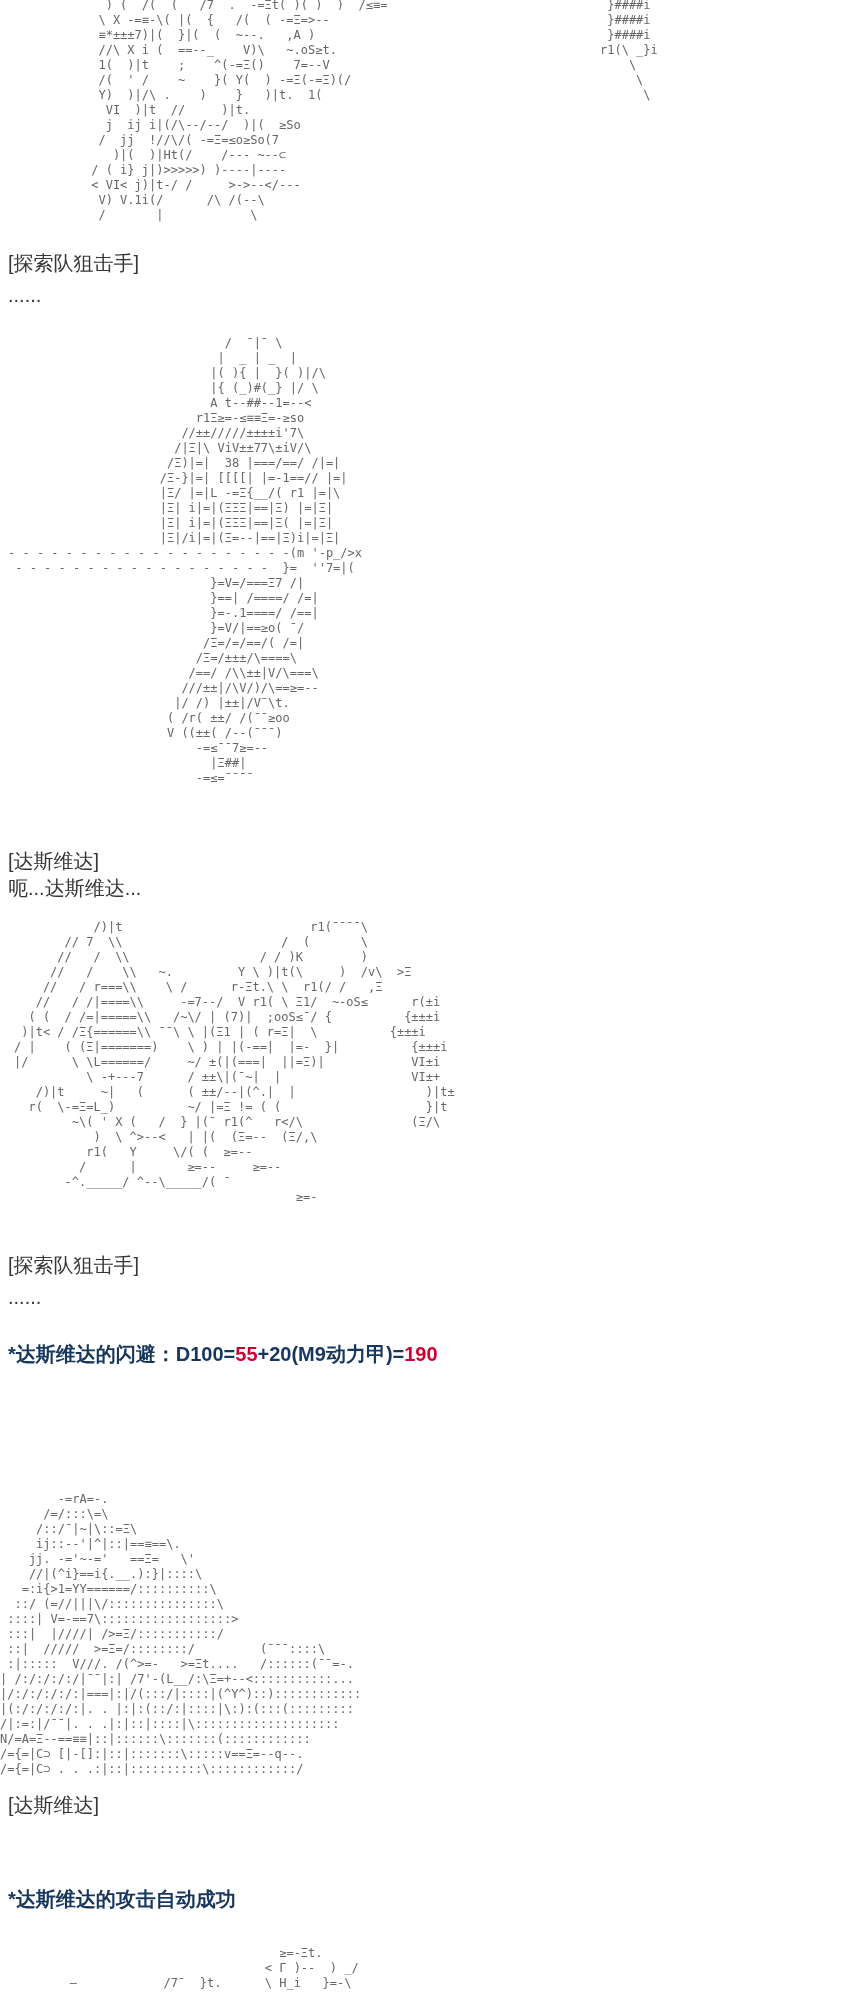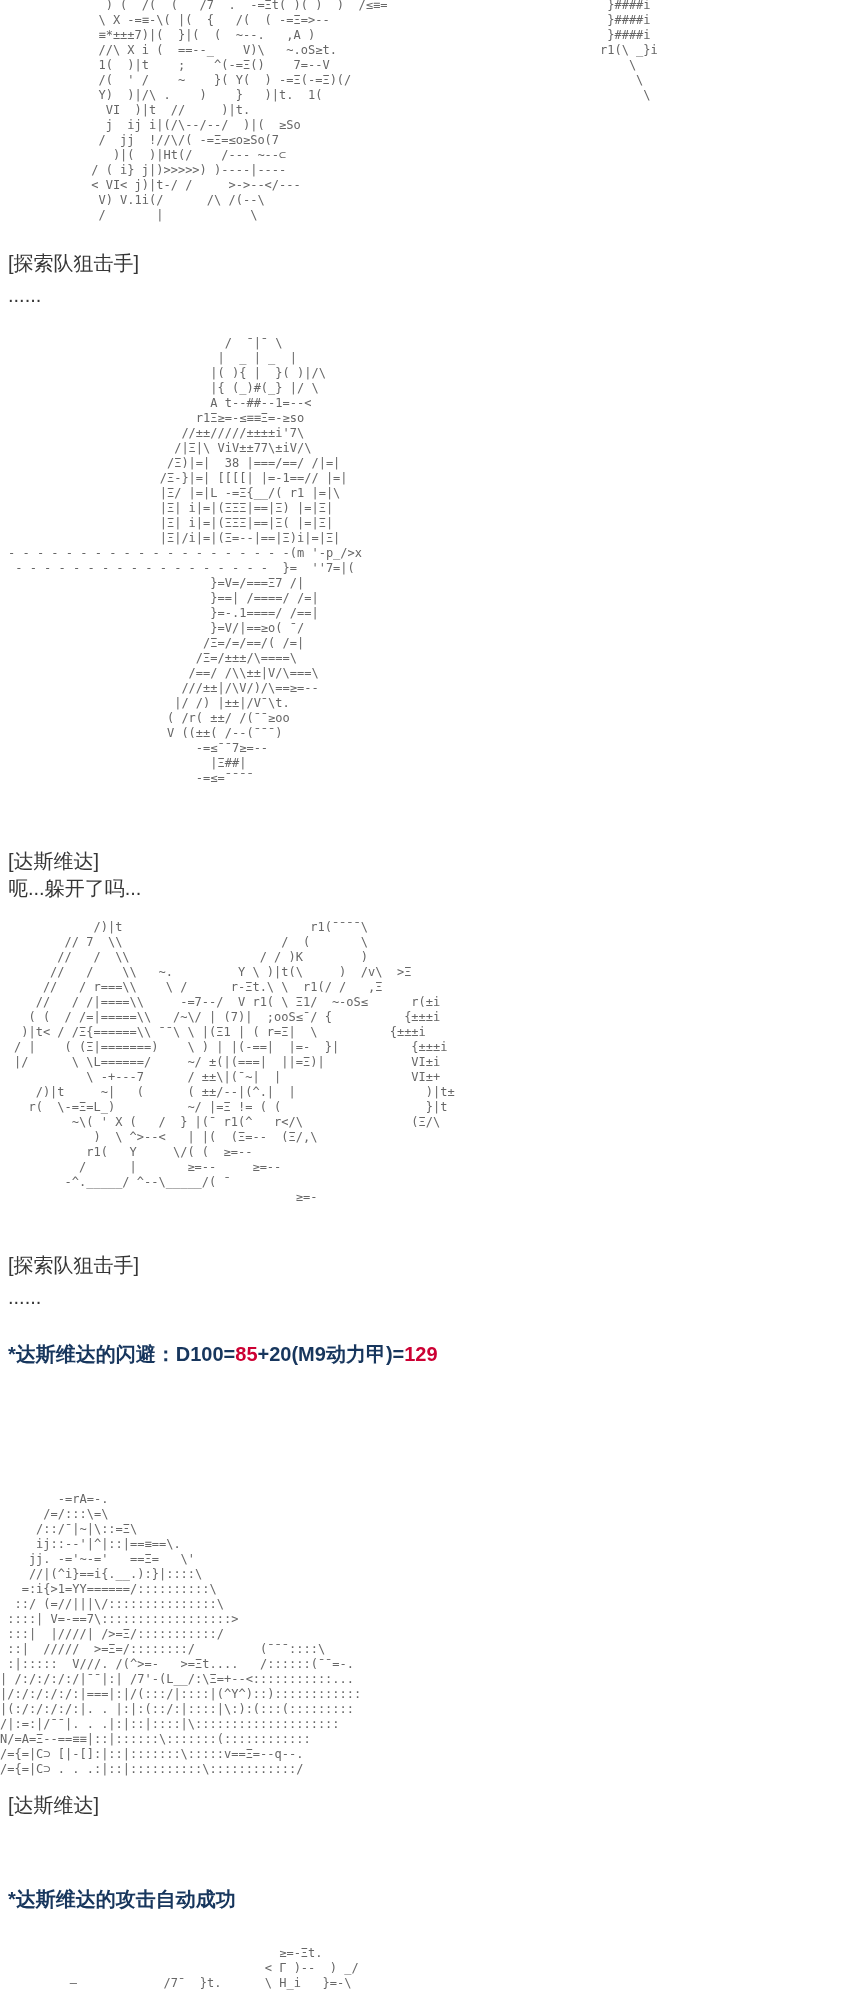--- a/index.html
+++ b/index.html
@@ -95,21 +95,21 @@
                          /==/ /\\±±|V/\===\
                         ///±±|/\V/)/\==≥=--
                        |/ /) |±±|/V¯\t.
                       ( /r( ±±/ /(¯¯≥oo
                       V ((±±( /--(¯¯¯)
                           -=≤¯¯7≥=--
                             |Ξ##|
                           -=≤=¯¯¯¯</pre>
 
   <div class="label" style="left:8px; top:848px">[达斯维达]</div>
-  <div class="label" style="left:8px; top:875px">呃...躲开了吗...</div>
+  <div class="label" style="left:8px; top:875px">呃...达斯维达...</div>
 
   <pre class="aa" style="left:14px; top:920px">           /)|t                          r1(¯¯¯¯\
        // 7  \\                      /  (       \
       //   /  \\                  / / )K        )
      //   /    \\   ~.         Y \ )|t(\     )  /v\  &gt;Ξ
     //   / r===\\    \ /      r-Ξt.\ \  r1(/ /   ,Ξ
    //   / /|====\\     -=7--/  V r1( \ Ξ1/  ~-oS≤      r(±i
   ( (  / /=|=====\\   /~\/ | (7)|  ;ooS≤¯/ {          {±±±i
  )|t&lt; / /Ξ{======\\ ¯¯\ \ |(Ξ1 | ( r=Ξ|  \          {±±±i
 / |    ( (Ξ|=======)    \ ) | |(-==|  |=-  }|          {±±±i
@@ -120,21 +120,21 @@
         ~\( ' X (   /  } |(¯ r1(^   r&lt;/\               (Ξ/\
            )  \ ^&gt;--&lt;   | |(  (Ξ=--  (Ξ/,\
           r1(   Y     \/( (  ≥=--
          /      |       ≥=--     ≥=--
        -^._____/ ^--\_____/( ¯
                                        ≥=-</pre>
 
   <div class="label" style="left:8px; top:1252px">[探索队狙击手]</div>
   <div class="label" style="left:8px; top:1284px">......</div>
 
-  <div class="roll" style="left:8px; top:1341px"><span>*达斯维达的闪避：D100=</span><span class="red">85</span><span>+20(M9动力甲)=</span><span class="red">129</span></div>
+  <div class="roll" style="left:8px; top:1341px"><span>*达斯维达的闪避：D100=</span><span class="red">55</span><span>+20(M9动力甲)=</span><span class="red">190</span></div>
 
 
   <pre class="aa" style="left:0; top:1492px">        -=rA=-.
       /=/:::\=\
      /::/¯|~|\::=Ξ\
      ij::--'|^|::|==≡==\.
     jj. -='~-='   ==Ξ=   \'
     //|(^i}==i{.__.):}|::::\
    =:i{&gt;1=YY======/::::::::::\
   ::/ (=//|||\/:::::::::::::::\

